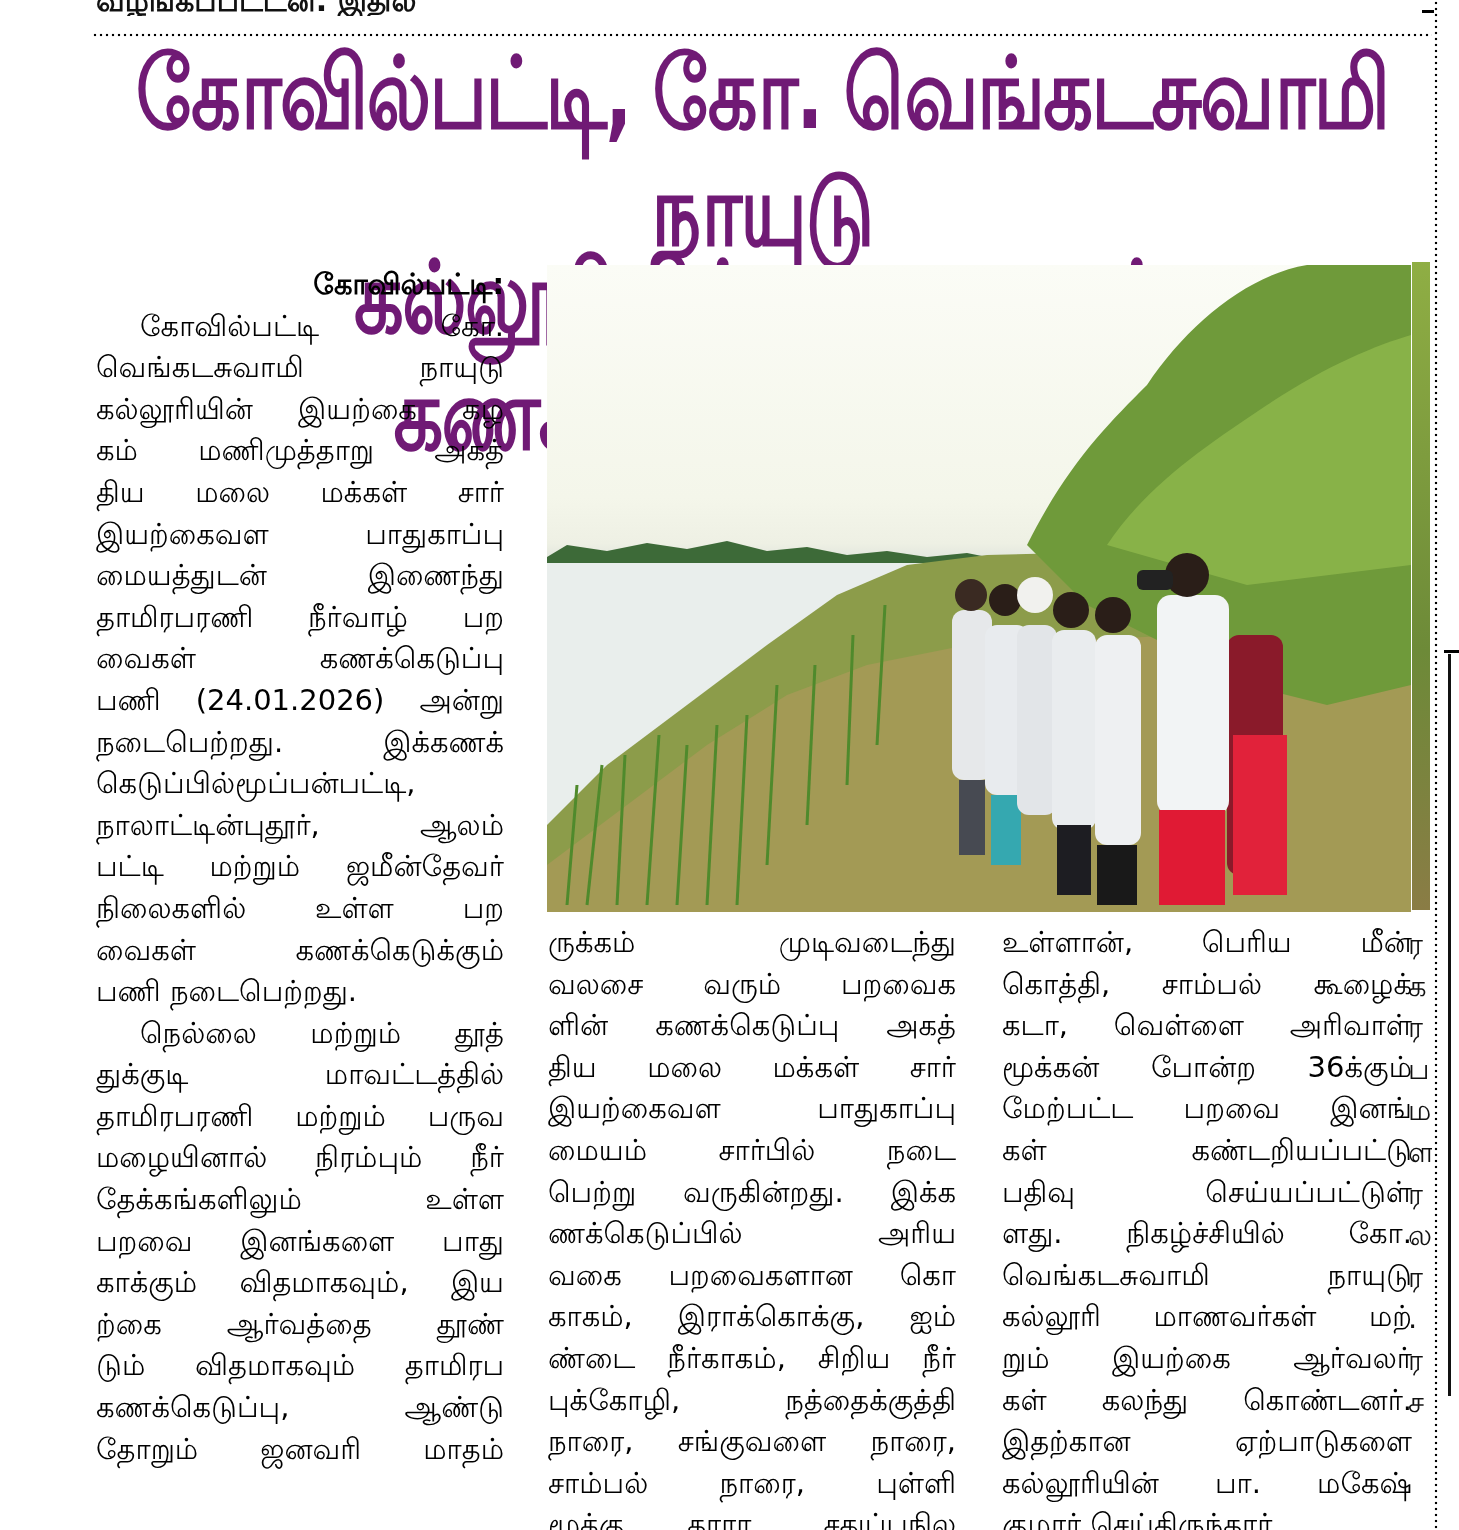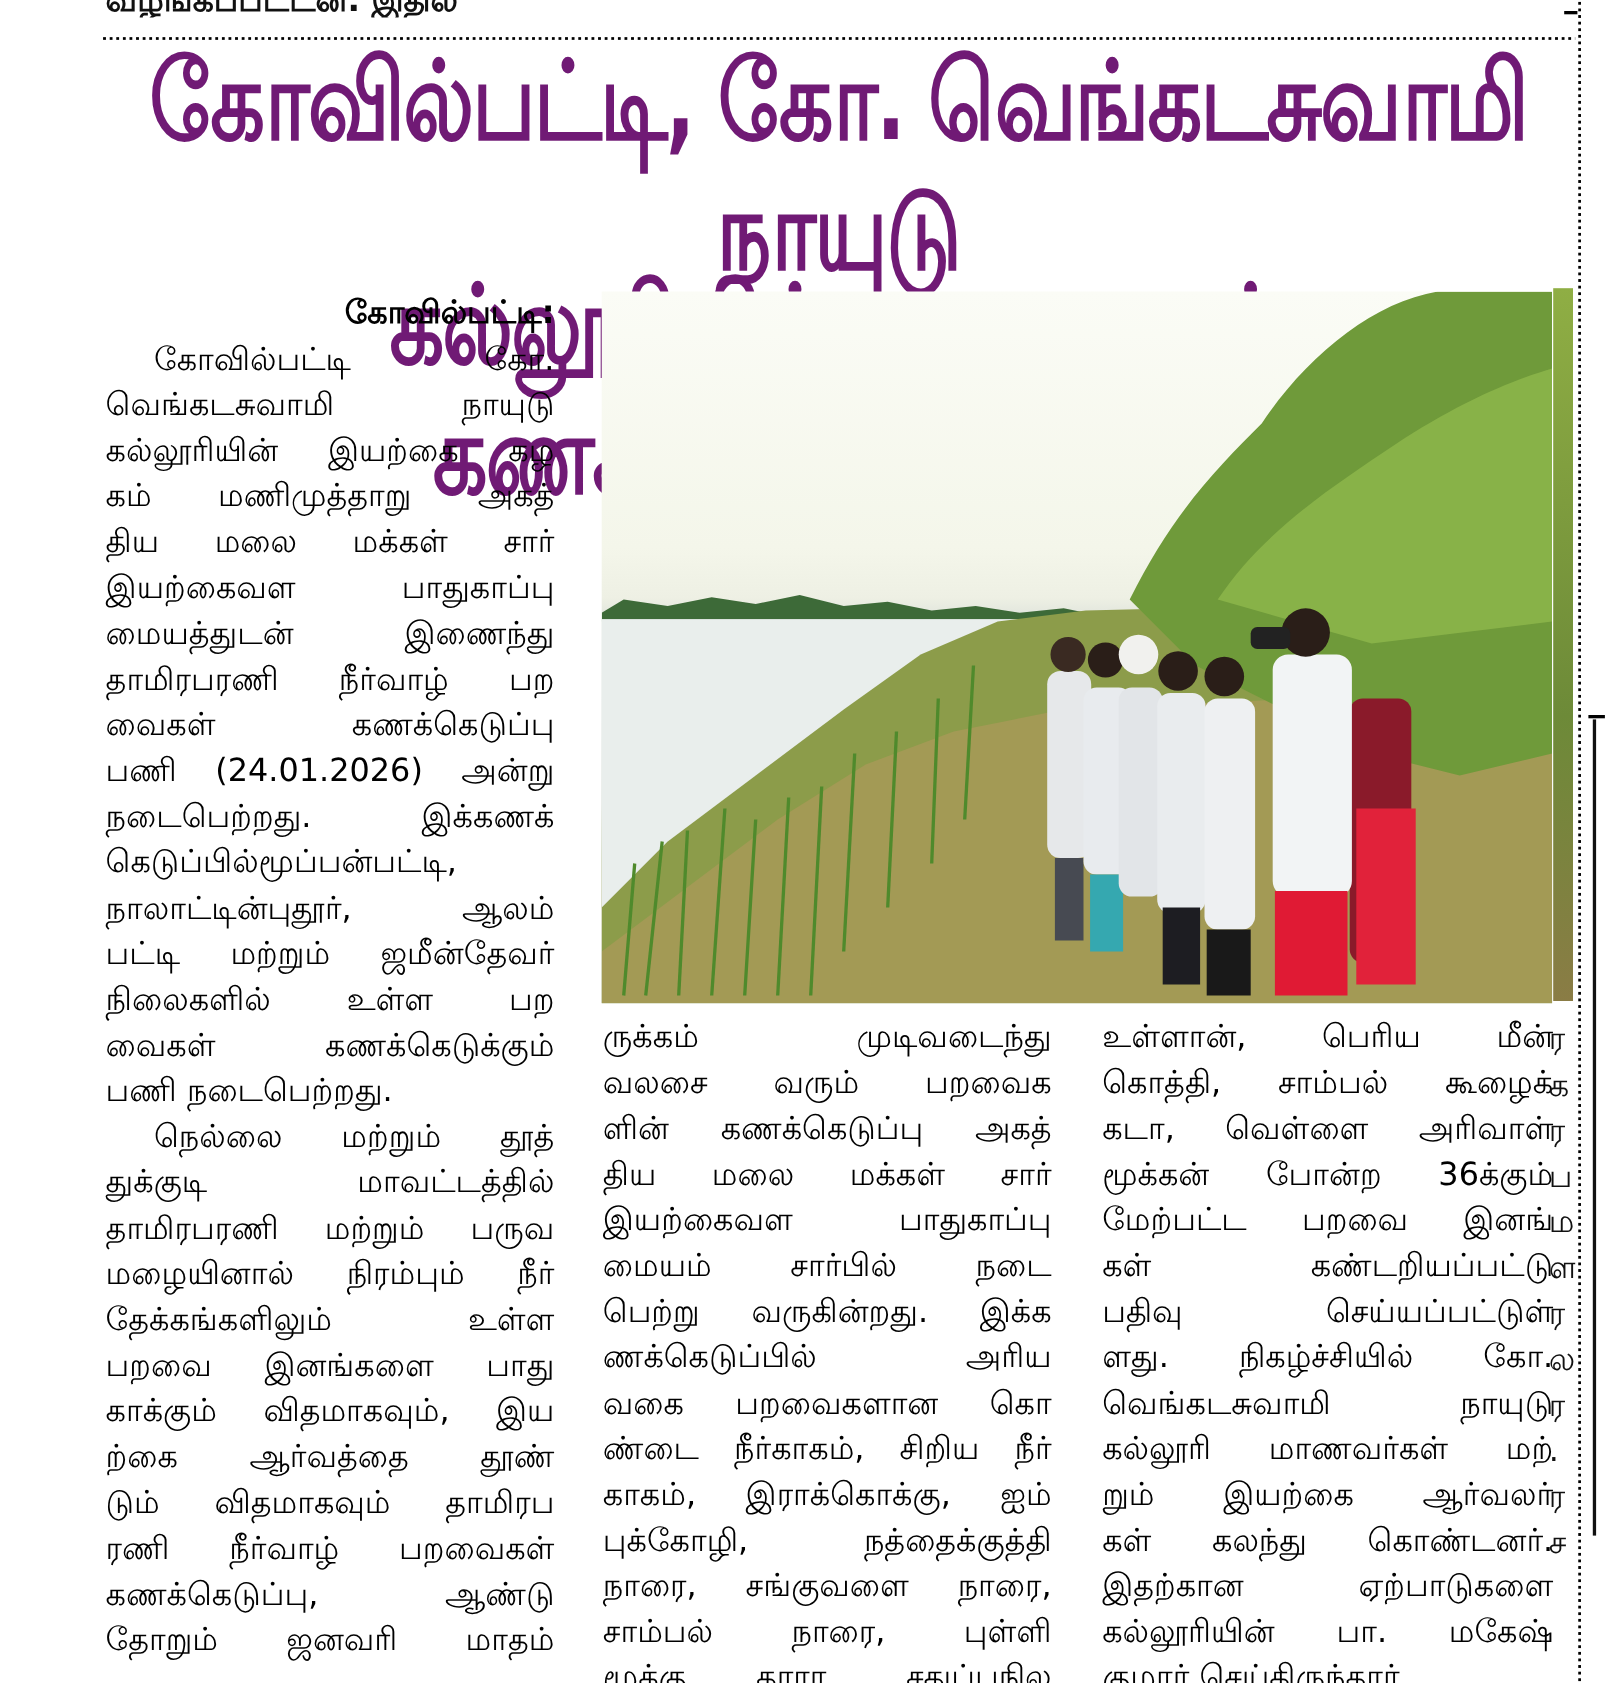--- a/index.html
+++ b/index.html
@@ -99,21 +99,20 @@
   <p class="lastline">பணி நடைபெற்றது.</p>
   <p class="indent">நெல்லை மற்றும் தூத்</p>
   <p>துக்குடி மாவட்டத்தில்</p>
   <p>தாமிரபரணி மற்றும் பருவ</p>
   <p>மழையினால் நிரம்பும் நீர்</p>
   <p>தேக்கங்களிலும் உள்ள</p>
   <p>பறவை இனங்களை பாது</p>
   <p>காக்கும் விதமாகவும், இய</p>
   <p>ற்கை ஆர்வத்தை தூண்</p>
   <p>டும் விதமாகவும் தாமிரப</p>
-  <p>ரணி நீர்வாழ் பறவைகள்</p>
   <p>கணக்கெடுப்பு, ஆண்டு</p>
   <p>தோறும் ஜனவரி மாதம்</p>
 
 </div>
 
 <div class="photo" title="பறவைகள் கணக்கெடுப்பில் கல்லூரி மாணவர்கள்">
   <svg width="864" height="647" viewBox="0 0 864 647">
 
     <path d="M0 292 L20 280 L60 286 L100 278 L140 284 L180 276 L220 286 L260 282 L300 290 L340 286 L380 292 L420 288 L440 292 L440 300 L0 300 Z" fill="#3d6a38"></path>
 
@@ -168,22 +167,22 @@
 <div class="col col-mid">
   <p>ருக்கம் முடிவடைந்து</p>
   <p>வலசை வரும் பறவைக</p>
   <p>ளின் கணக்கெடுப்பு அகத்</p>
   <p>திய மலை மக்கள் சார்</p>
   <p>இயற்கைவள பாதுகாப்பு</p>
   <p>மையம் சார்பில் நடை</p>
   <p>பெற்று வருகின்றது. இக்க</p>
   <p>ணக்கெடுப்பில் அரிய</p>
   <p>வகை பறவைகளான கொ</p>
+  <p>காகம், இராக்கொக்கு, ஐம்</p>
   <p>ண்டை நீர்காகம், சிறிய நீர்</p>
-  <p>காகம், இராக்கொக்கு, ஐம்</p>
   <p>புக்கோழி, நத்தைக்குத்தி</p>
   <p>நாரை, சங்குவளை நாரை,</p>
   <p>சாம்பல் நாரை, புள்ளி</p>
   <p>மூக்கு தாரா, சதுப்புநில</p>
 </div>
 
 <div class="col col-right">
   <p>உள்ளான், பெரிய மீன்</p>
   <p>கொத்தி, சாம்பல் கூழைக்</p>
   <p>கடா, வெள்ளை அரிவாள்</p>

